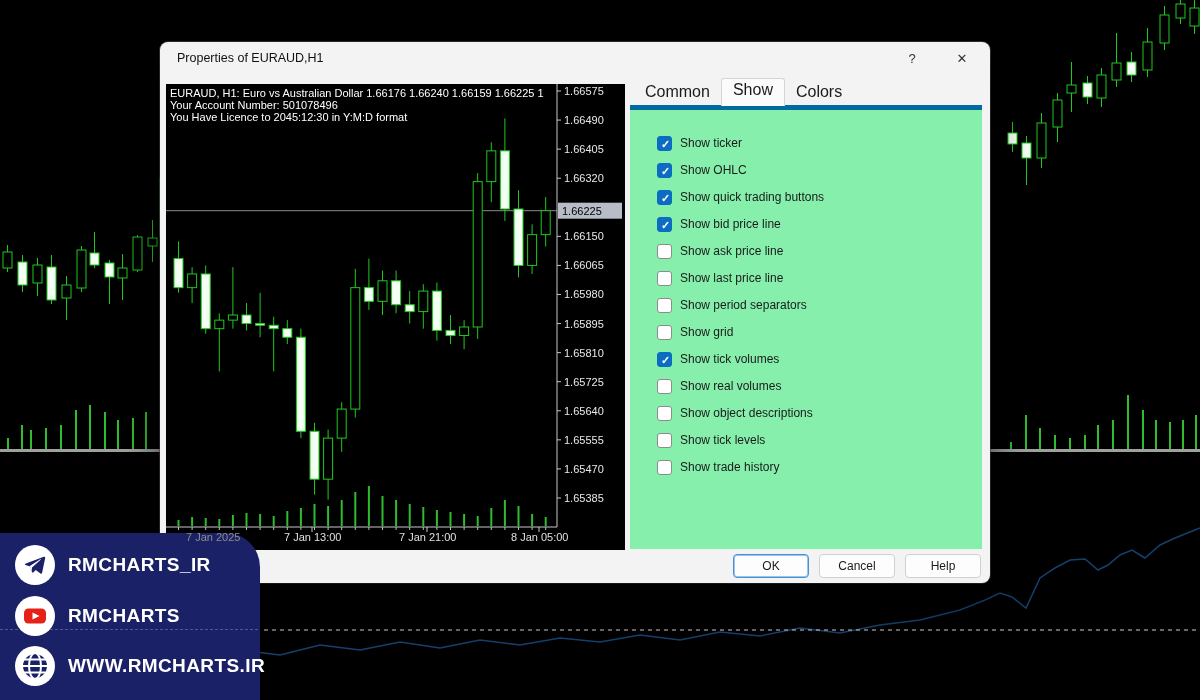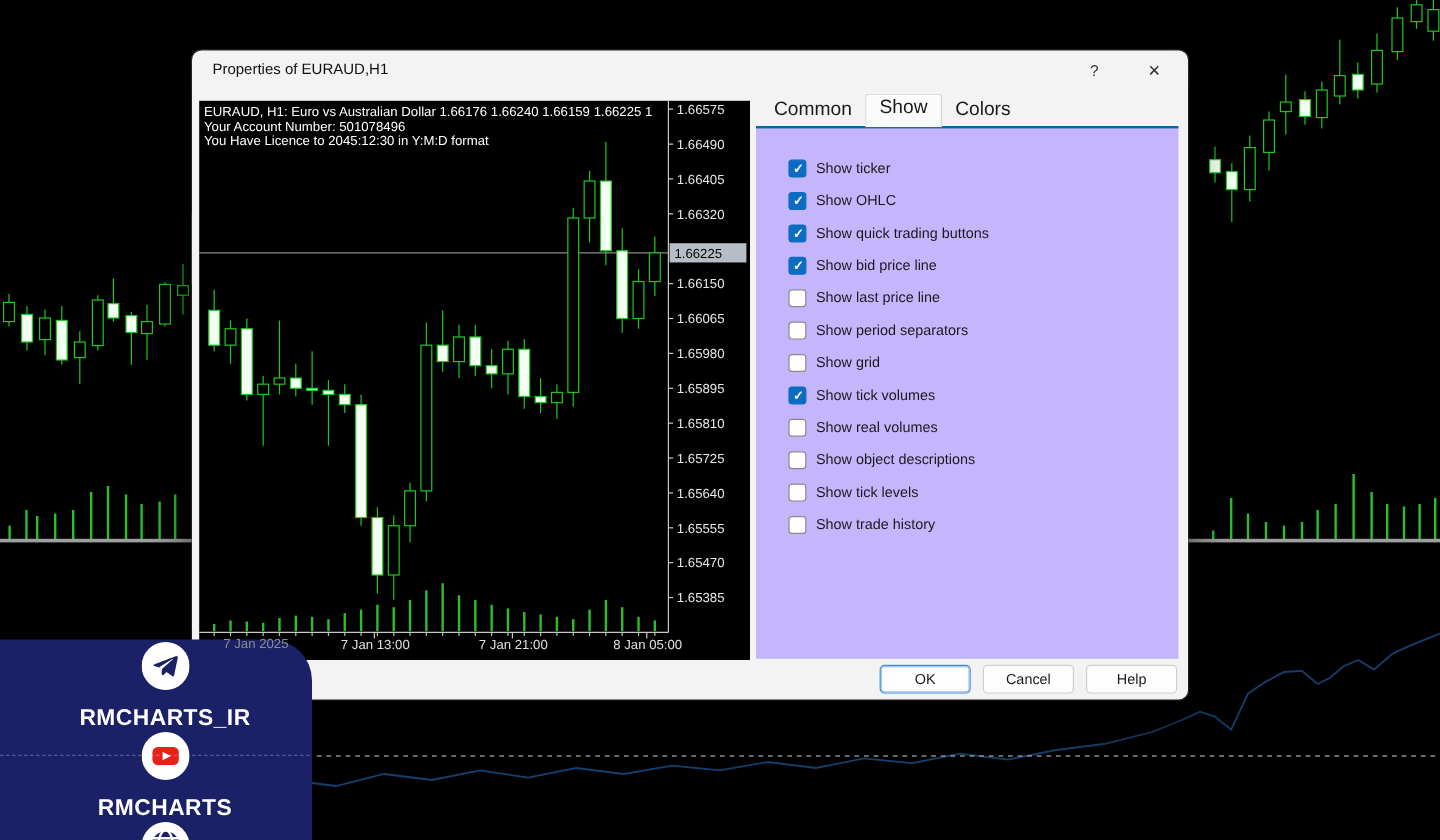--- a/index.html
+++ b/index.html
@@ -21,40 +21,40 @@
 
   
   .preview{position:absolute;left:6px;top:42px;width:459px;height:466px;background:#000;}
 
   
   .rightpanel{position:absolute;left:470px;top:40px;right:8px;bottom:34px;}
   .tabstrip{position:relative;height:23px;display:flex;align-items:flex-end;padding-left:4px;z-index:2;}
   .tab{font-size:16px;color:#1a1a1a;padding:3px 11px 4px 11px;position:relative;}
   .tab.active{background:#fbfbfb;border:1px solid #d6d6d6;border-bottom:1px solid #fbfbfb;
               border-radius:3px 3px 0 0;margin-bottom:-1px;padding-top:2px;padding-bottom:6px;}
-  .tabcontent{position:absolute;left:0;right:0;top:23px;bottom:0;background:#c4b5fd;
-              border-top:2px solid #0369a1;z-index:1;}
+  .tabcontent{position:absolute;left:0;right:0;top:23px;bottom:0;background:#86efac;
+              border-top:5px solid #0369a1;z-index:1;}
   .cb-list{padding:25px 0 0 27px;display:flex;flex-direction:column;gap:11px;}
   .cb-row{display:flex;align-items:center;gap:8px;height:16px;font-size:12px;color:#1a1a1a;}
   .cb-box{width:15px;height:15px;border-radius:3px;border:1px solid #8c8c8c;background:#fff;
           box-sizing:border-box;flex:0 0 auto;position:relative;}
   .cb-box.checked{background:#0b6cc1;border-color:#0b6cc1;}
   .cb-box.checked::after{content:"\2713";position:absolute;left:0;top:0;width:15px;height:15px;
           color:#fff;font-size:11px;line-height:14px;text-align:center;font-weight:bold;}
 
   .btnrow{position:absolute;right:9px;bottom:5px;display:flex;gap:10px;}
   .btn{width:76px;height:24px;font-size:12px;color:#1a1a1a;background:#fdfdfd;
        border:1px solid #d0d0d0;border-radius:4px;font-family:"Liberation Sans",sans-serif;}
   .btn.default{border:1px solid #4a90d9;box-shadow:0 0 0 1px #9cc3ea inset;}
 
   
   .branding{position:absolute;left:0;top:533px;width:260px;height:167px;background:#1b2166;
             border-top-right-radius:34px;z-index:30;display:flex;flex-direction:column;
             justify-content:space-evenly;padding:2px 0 4px 0;box-sizing:border-box;}
-  .brand-row{display:flex;align-items:center;gap:13px;padding-left:15px;flex-direction:column;}
+  .brand-row{display:flex;align-items:center;gap:13px;padding-left:15px;}
   .brand-icon{width:40px;height:40px;flex:0 0 auto;}
   .brand-label{color:#fff;font-size:19px;font-weight:bold;letter-spacing:.4px;}
   .dash-overlay{position:absolute;left:0;top:629px;width:258px;height:0;
                 border-top:1px dashed rgba(255,255,255,.25);z-index:31;}
   .date-overlay{position:absolute;left:186px;top:531px;font-size:11px;color:#8d8d8d;z-index:32;}
 </style>
 </head>
 <body>
 
 <svg id="bg-svg" width="1200" height="700">
@@ -327,20 +327,24 @@
           <div class="cb-row">
             <span class="cb-box checked"></span>
             <span>Show quick trading buttons</span>
           </div>
           <div class="cb-row">
             <span class="cb-box checked"></span>
             <span>Show bid price line</span>
           </div>
           <div class="cb-row">
             <span class="cb-box"></span>
+            <span>Show ask price line</span>
+          </div>
+          <div class="cb-row">
+            <span class="cb-box"></span>
             <span>Show last price line</span>
           </div>
           <div class="cb-row">
             <span class="cb-box"></span>
             <span>Show period separators</span>
           </div>
           <div class="cb-row">
             <span class="cb-box"></span>
             <span>Show grid</span>
           </div>

